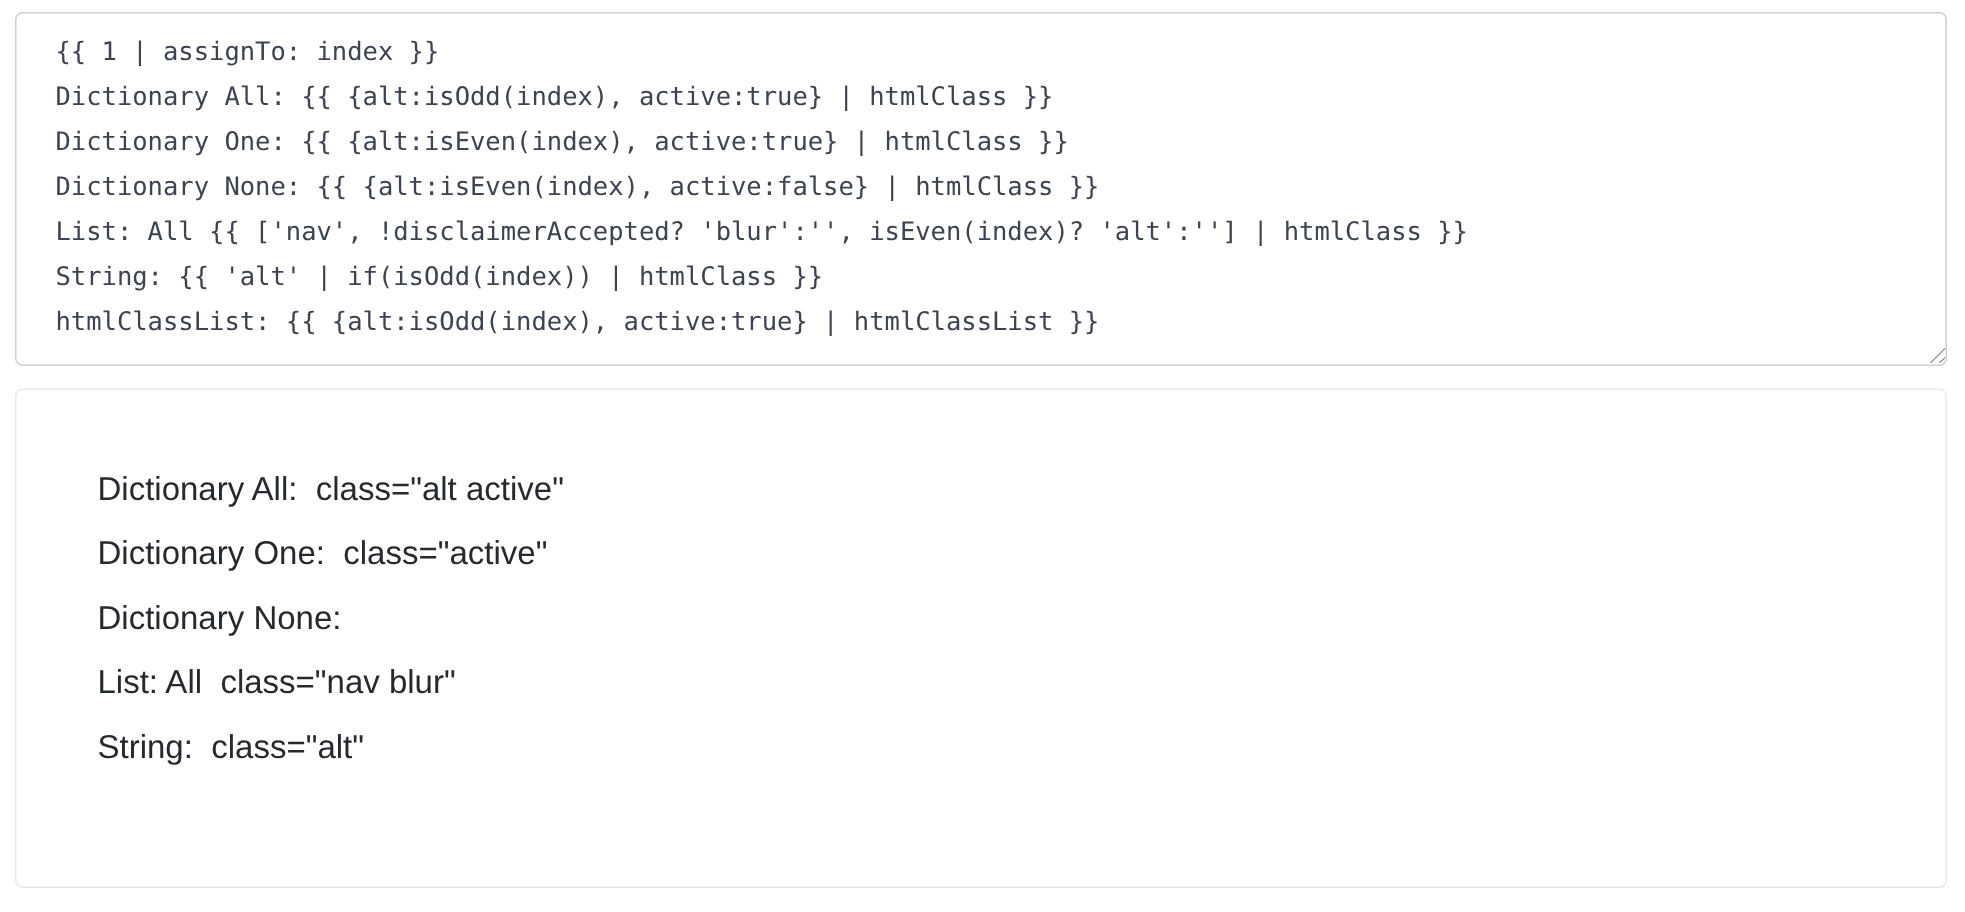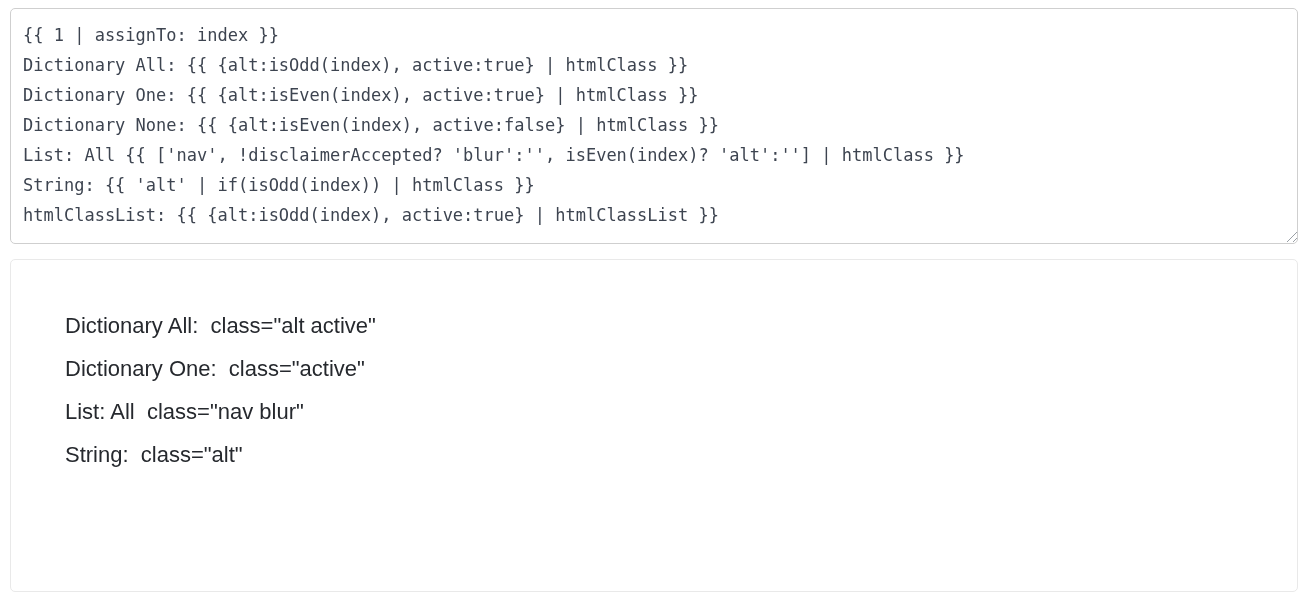--- a/index.html
+++ b/index.html
@@ -15,21 +15,21 @@
     position: relative;
     padding: 8px 10px 0 10px;
   }
   .code-editor {
     display: block;
     width: 1288px;
     height: 236px;
     border: 1px solid #cfcfcf;
     border-radius: 5px;
     background: #ffffff;
-    padding: 11px 12px;
+    padding: 11px 26px;
     font-family: "DejaVu Sans Mono", "Liberation Mono", monospace;
     font-size: 17px;
     line-height: 30px;
     color: #3d4450;
     white-space: pre;
     overflow: auto;
     resize: none;
     outline: none;
   }
   .resize-grip {
@@ -77,17 +77,18 @@
 List: All {{ ['nav', !disclaimerAccepted? 'blur':'', isEven(index)? 'alt':''] | htmlClass }}
 String: {{ 'alt' | if(isOdd(index)) | htmlClass }}
 htmlClassList: {{ {alt:isOdd(index), active:true} | htmlClassList }}</textarea>
 
   <div class="resize-grip"></div>
 
   <div class="output-panel">
     <div class="output-line"></div>
     <div class="output-line">Dictionary All:  class="alt active"</div>
     <div class="output-line">Dictionary One:  class="active"</div>
+    <div class="output-line">Dictionary None:</div>
     <div class="output-line">List: All  class="nav blur"</div>
     <div class="output-line">String:  class="alt"</div>
   </div>
 
 </div>
 
 </body></html>

